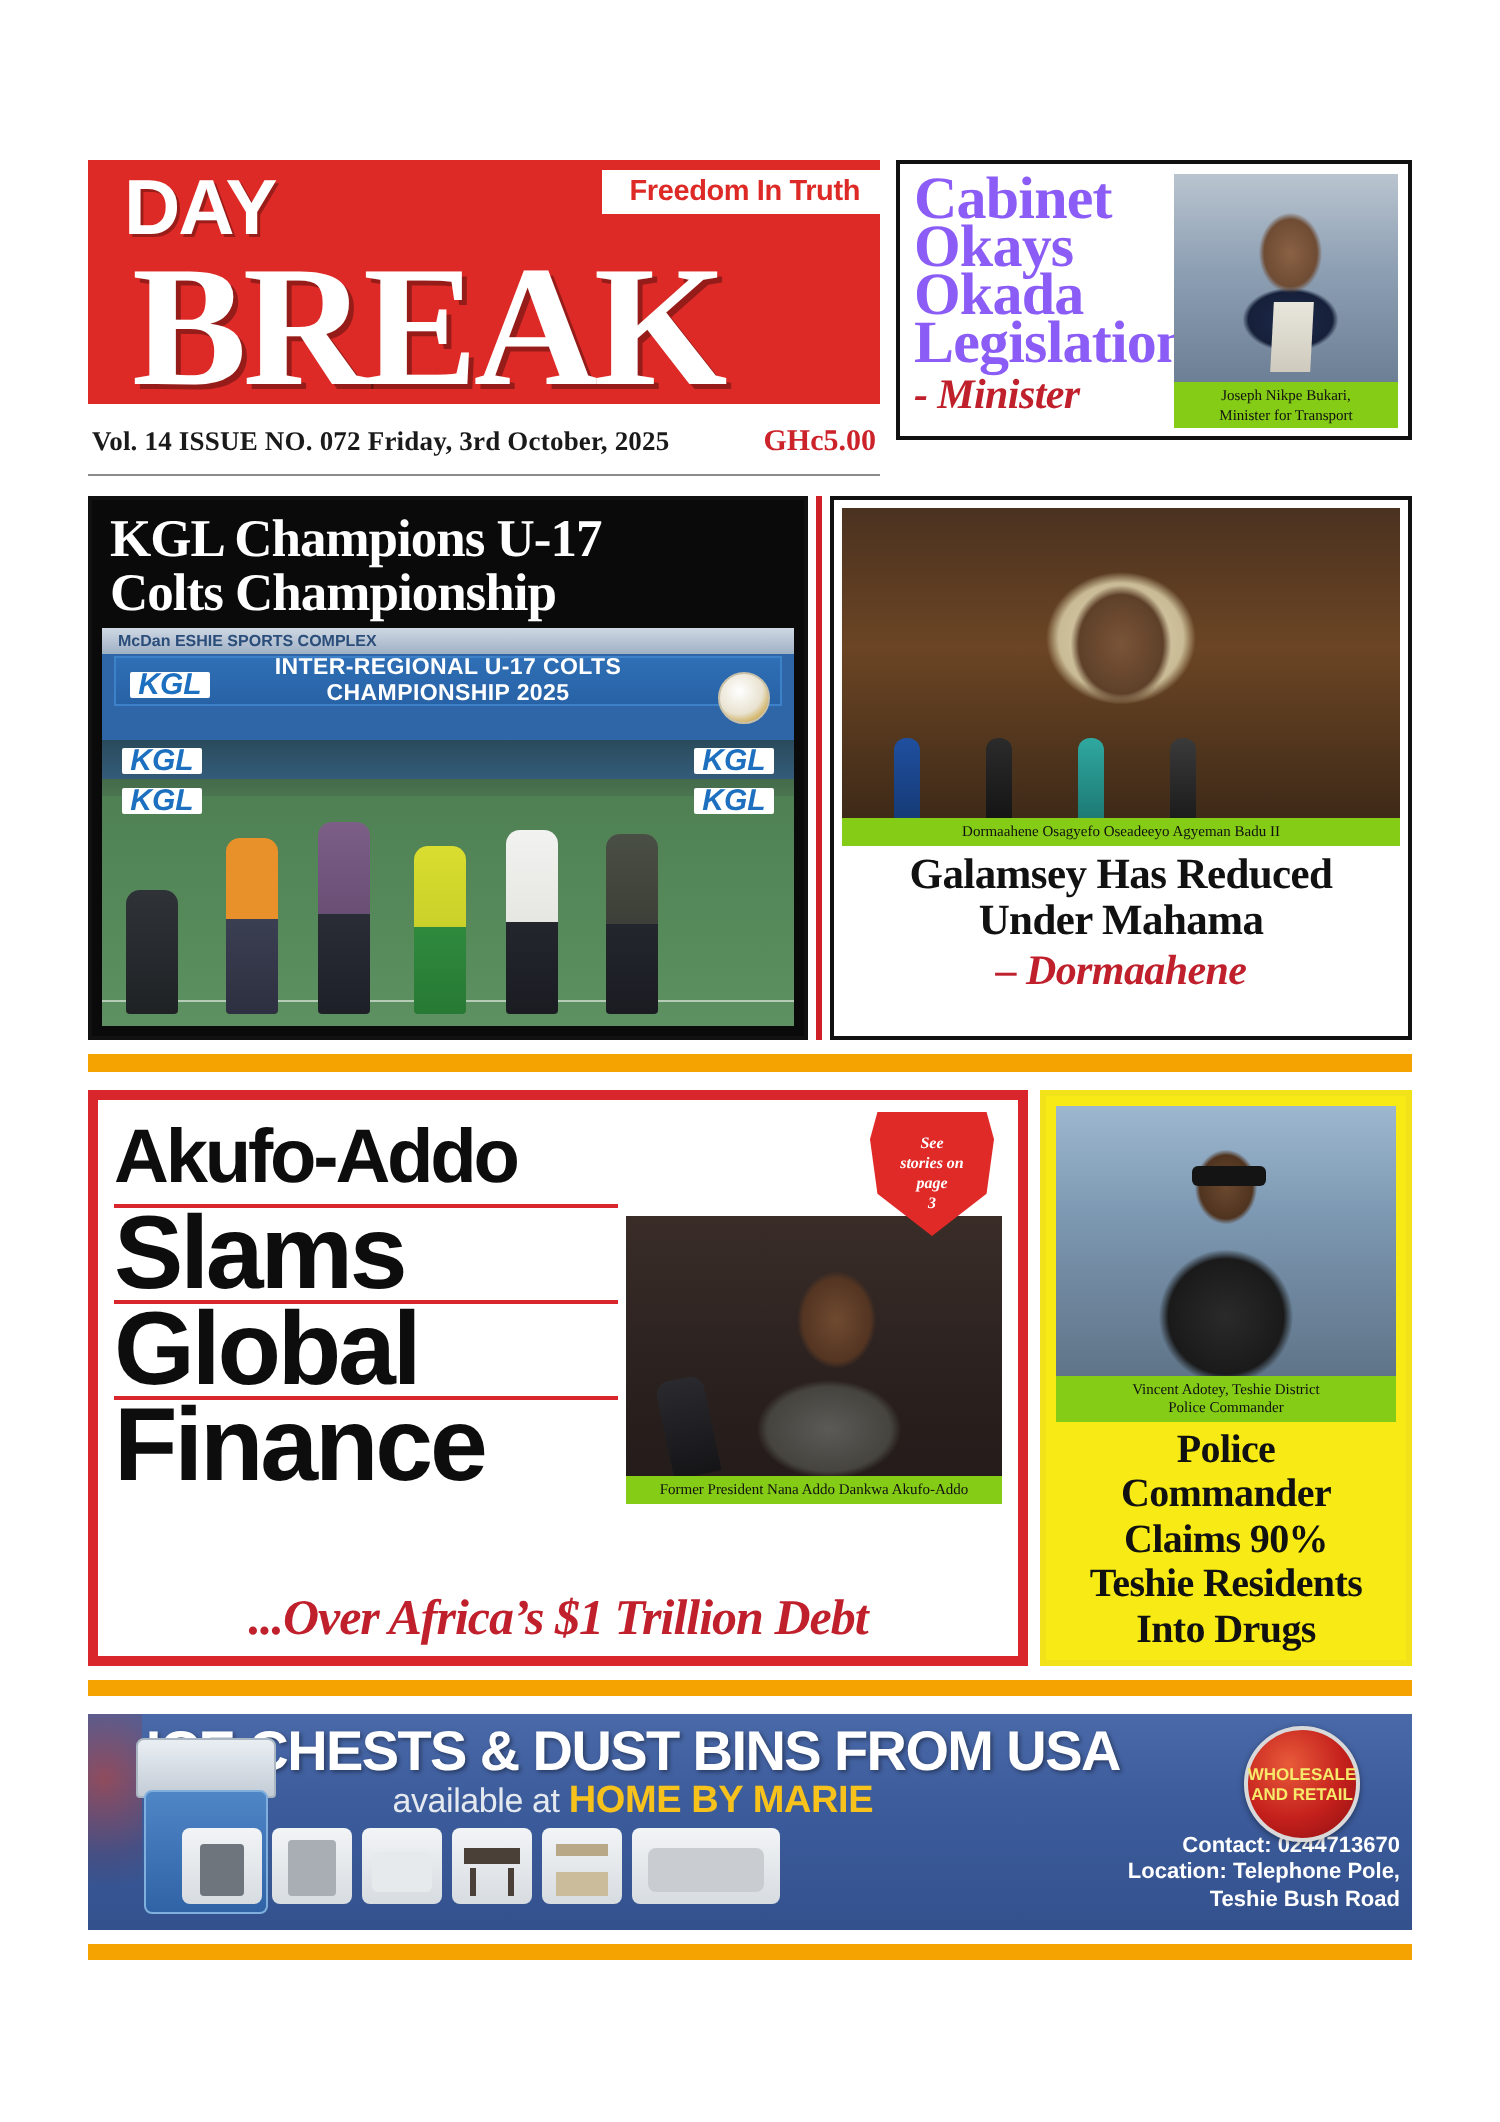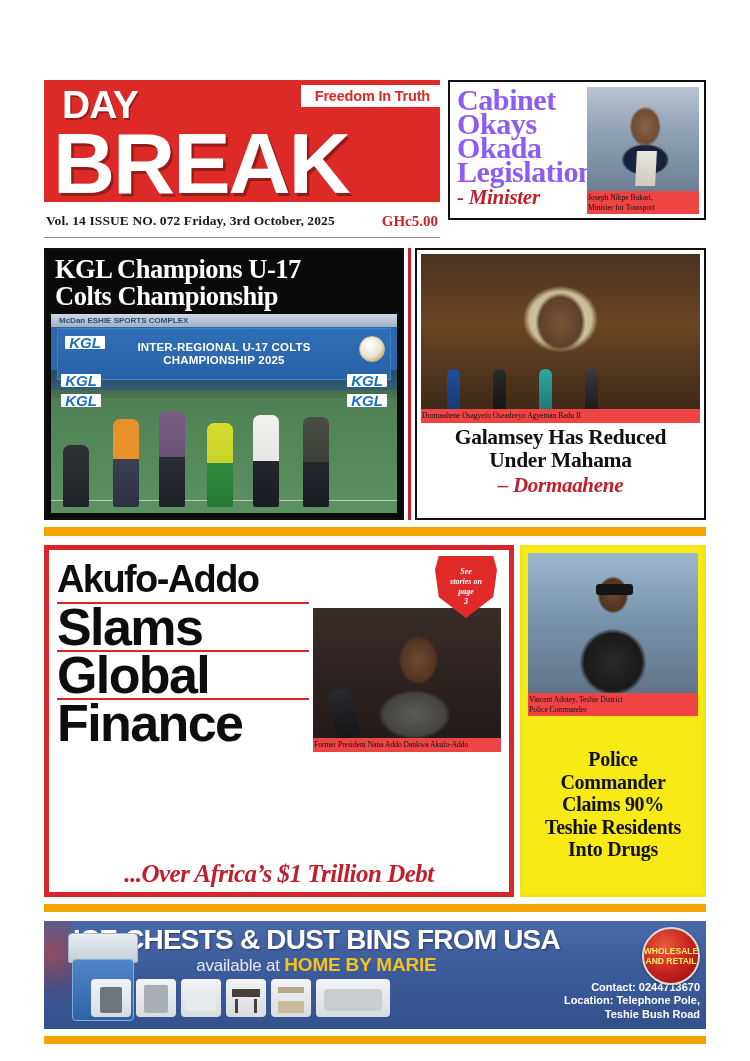--- a/index.html
+++ b/index.html
@@ -66,26 +66,26 @@
     font-size: 39px;
     line-height: 36px;
     letter-spacing: -1px;
     padding-left: 18px;
     margin-top: 3px;
     text-shadow: 1.5px 1.5px 0 rgba(0,0,0,0.30);
   }
 
   .word-break {
     color: #ffffff;
-    font-family: Liberation Sans, sans-serif;
+    font-family: Liberation Serif, serif;
     font-weight: bold;
     font-size: 86px;
     line-height: 80px;
     letter-spacing: -2px;
-    padding-left: 9px;
+    padding-left: 22px;
     text-shadow: 2.5px 2.5px 0 rgba(0,0,0,0.32);
     white-space: nowrap;
   }
 
   .issue-line {
     display: flex;
     align-items: flex-start;
     justify-content: space-between;
     padding: 9px 2px 0 2px;
     border-bottom: 1.5px solid #8c8c8c;
@@ -151,23 +151,23 @@
   }
   .photo {
     background: #5a5a5a;
     position: relative;
     overflow: hidden;
   }
   .cap {
     font-family: "Liberation Serif", serif;
     font-size: 7.5px;
     line-height: 9.5px;
-    text-align: left;
+    text-align: center;
     color: #111;
-    background: #ef4444;
+    background: #84cc16;
     padding: 2px 1px;
   }
 
   
   .ph-bukari {
     height: 104px;
     background:
       radial-gradient(ellipse 22px 28px at 52% 38%, #8a6144 0%, #6f4c34 60%, rgba(111,76,52,0) 72%),
       radial-gradient(ellipse 30px 20px at 52% 70%, #1d2a4a 0%, #16203a 70%, rgba(22,32,58,0) 80%),
       linear-gradient(180deg, #b9c4cf 0%, #8ea0b4 45%, #6d7f94 100%);
@@ -229,21 +229,21 @@
     font-weight: bold;
     color: #2b4d7a;
     padding-left: 8px;
     line-height: 13px;
     overflow: hidden;
     white-space: nowrap;
   }
   .kgl-banner {
     position: absolute;
     top: 14px; left: 6px; right: 6px;
-    height: 52px;
+    height: 25px;
     background: linear-gradient(180deg,#2f6fb5 0%, #2862a6 100%);
     display: flex;
     align-items: center;
     justify-content: center;
     border: 1px solid #3d82c9;
   }
   .kgl-banner-text {
     font-family: "Liberation Sans", sans-serif;
     font-weight: bold;
     color: #ffffff;
@@ -342,21 +342,21 @@
     font-size: 21px;
     line-height: 24px;
     color: #c0202c;
     text-align: center;
     letter-spacing: -0.3px;
   }
 
   
   .sec3 {
     display: flex;
-    height: 352px;
+    height: 288px;
     gap: 6px;
   }
   .lead-col {
     width: 470px;
     border: 5px solid #d9262c;
     background: #ffffff;
     position: relative;
     padding: 6px 8px 4px 8px;
     display: flex;
   }
@@ -566,21 +566,21 @@
     font-family: "Liberation Sans", sans-serif;
     font-weight: bold;
     font-size: 11px;
     line-height: 13.5px;
     color: #ffffff;
     text-align: right;
     white-space: nowrap;
   }
   .ad-seal {
     position: absolute;
-    top: 6px; right: 6px;
+    top: 6px; right: 26px;
     width: 58px; height: 58px;
     border-radius: 50%;
     background: radial-gradient(circle at 38% 32%, #e85b3a 0%, #c4201c 55%, #8c0f12 100%);
     border: 2px solid #d9d9d9;
     display: flex;
     align-items: center;
     justify-content: center;
     box-shadow: 0 1px 3px rgba(0,0,0,0.4);
   }
   .ad-seal span {

